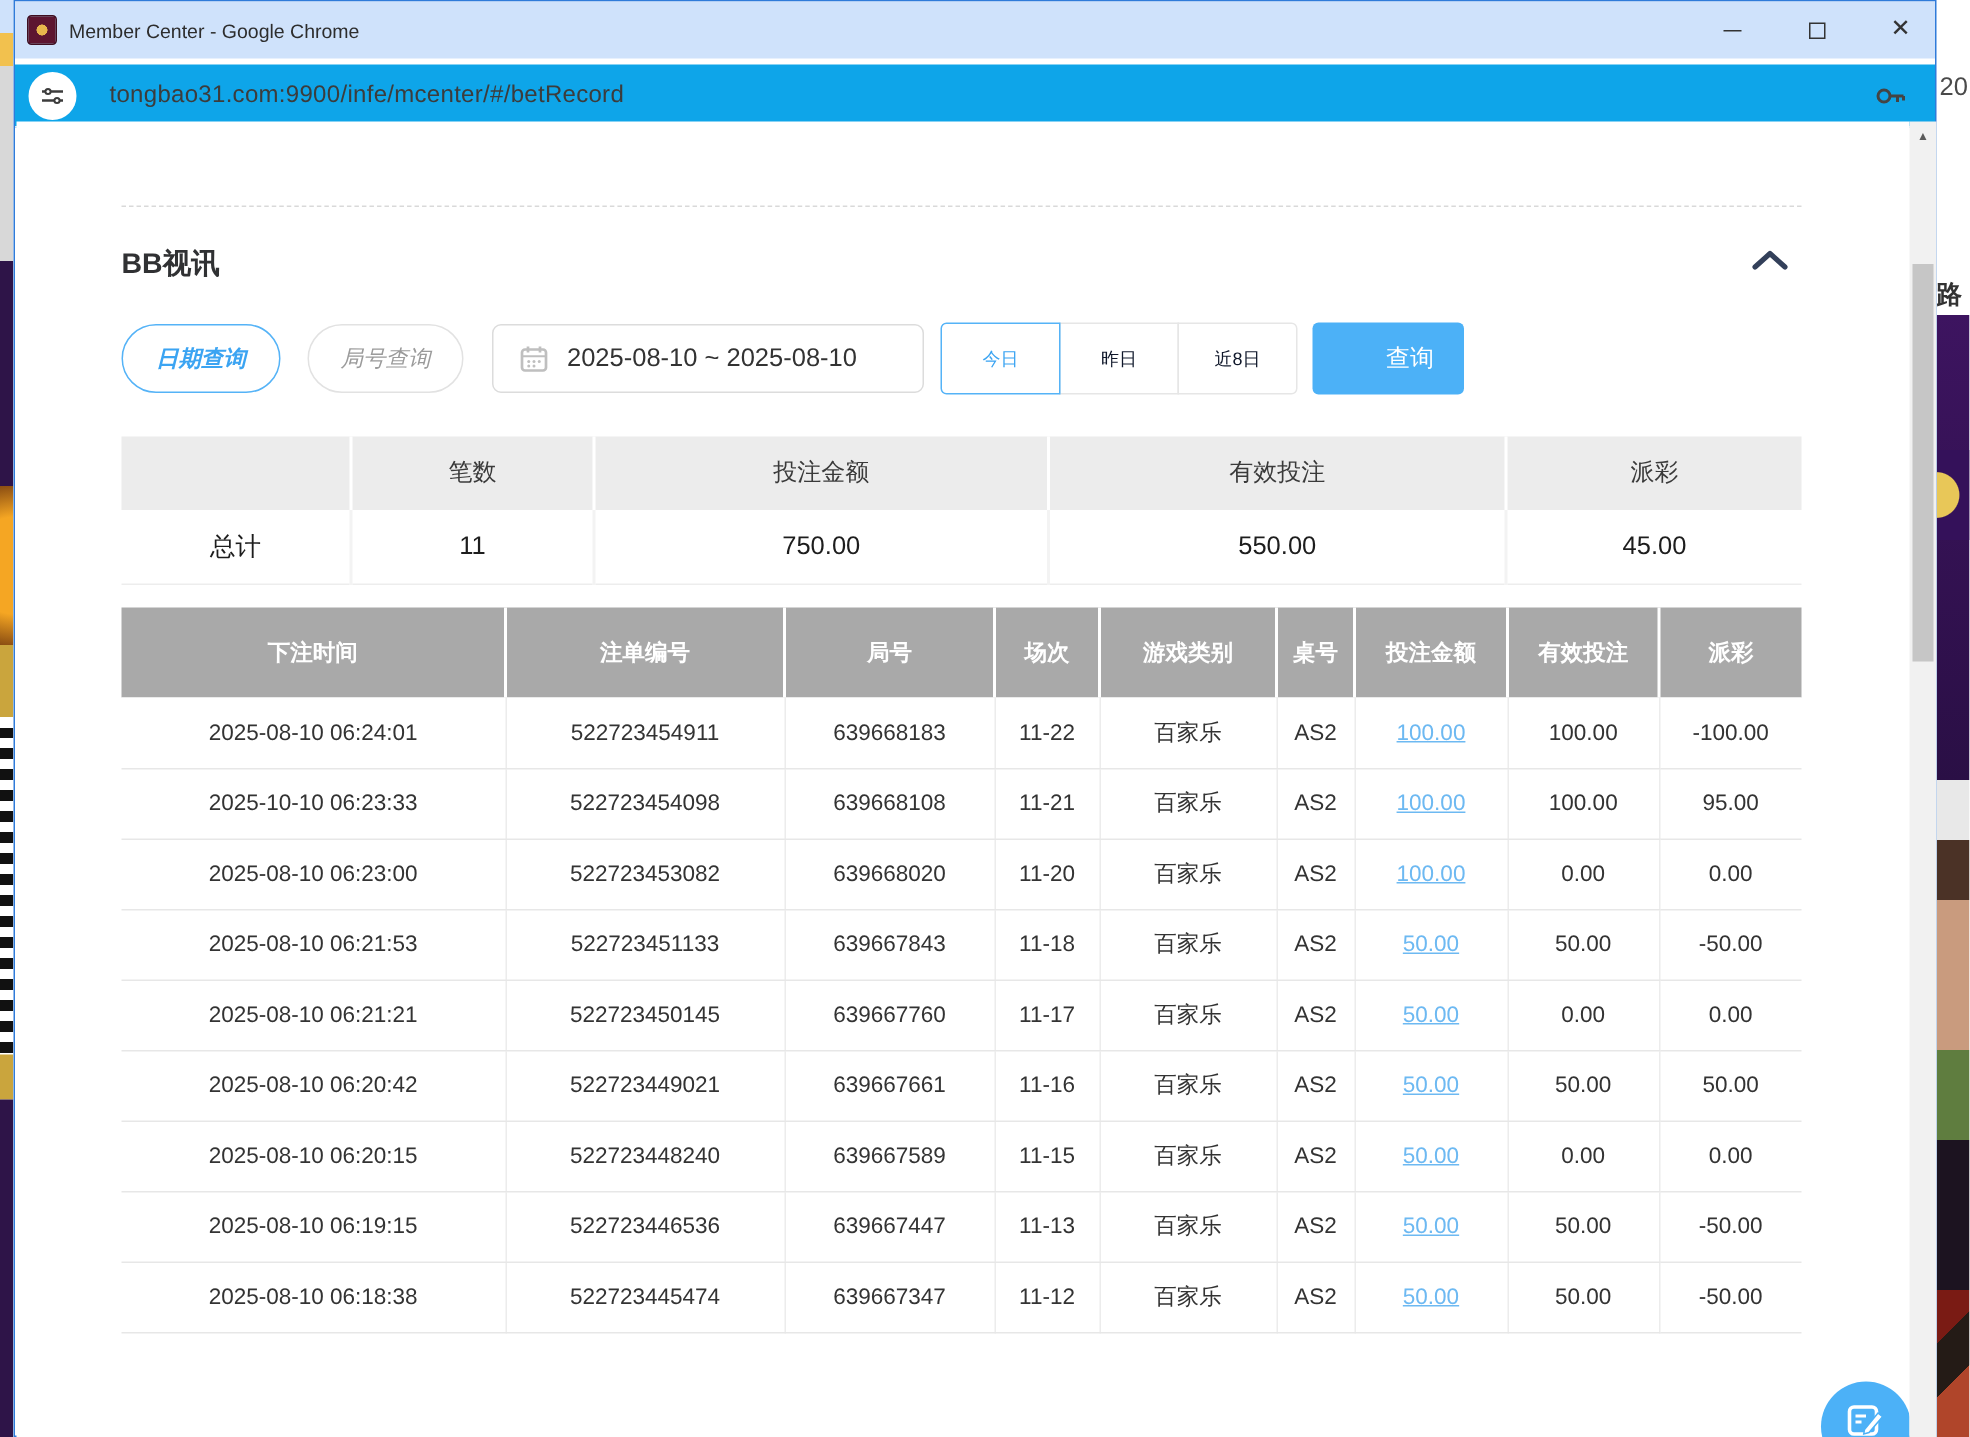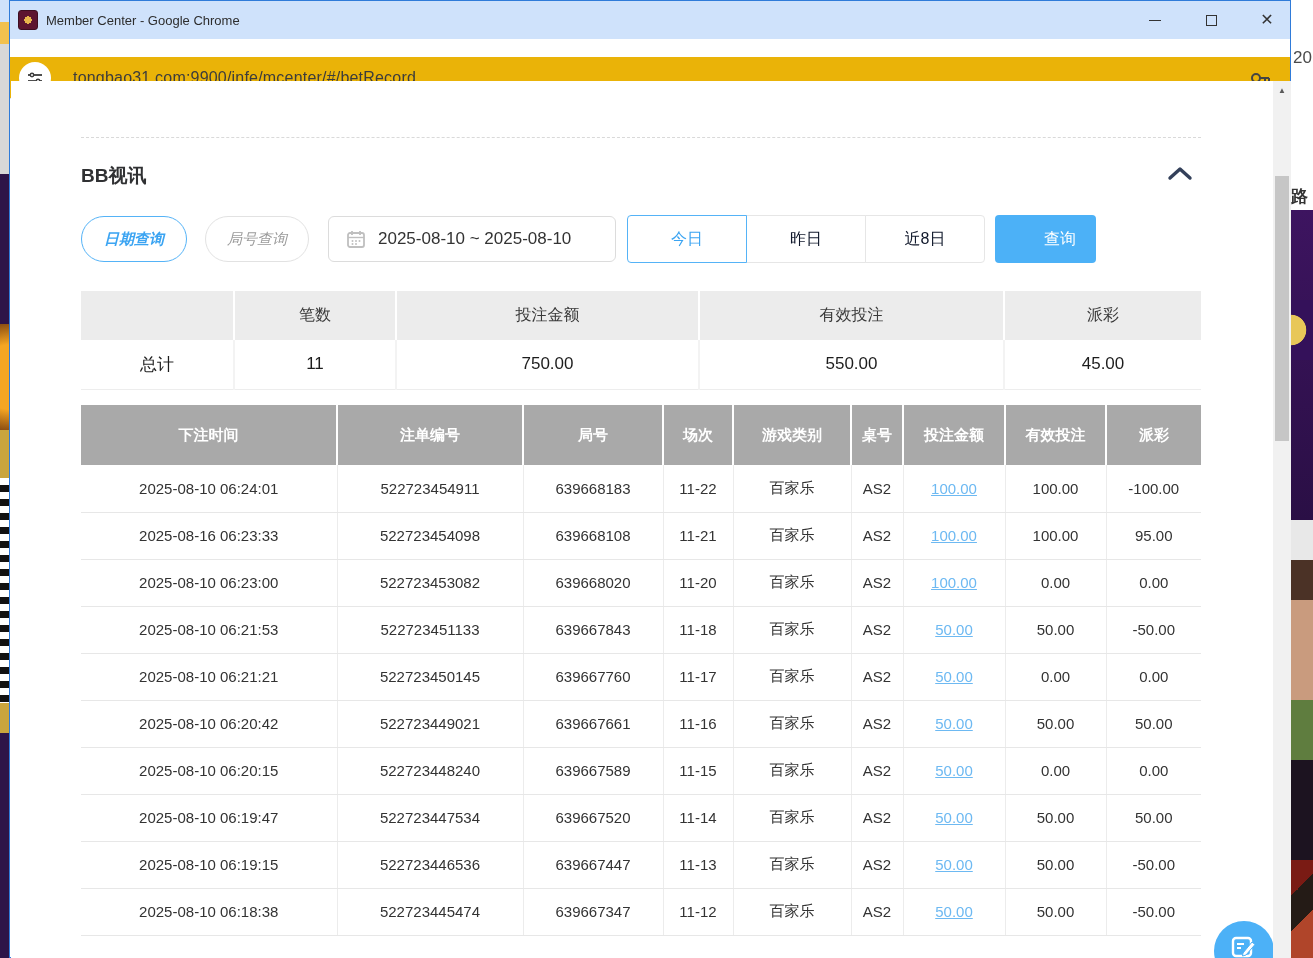--- a/index.html
+++ b/index.html
@@ -22,21 +22,21 @@
     background:radial-gradient(circle at 50% 50%, #e8b64c 0 28%, #5d1530 30% 100%);
     border:1px solid #3d0e20; }
   .win-title { margin-left:8px; font-size:13px; color:#2d2d2d; }
   .win-controls { position:absolute; right:10px; top:0; height:38px; display:flex; align-items:center; gap:30px; }
   .win-btn { width:26px; height:26px; display:flex; align-items:center; justify-content:center;
     color:#333; font-size:14px; }
   .btn-min  .glyph { width:12px; height:0; border-top:1.6px solid #333; display:block; }
   .btn-max  .glyph { width:11px; height:11px; border:1.6px solid #333; display:block; }
   .btn-close .glyph { font-size:16px; line-height:1; color:#333; }
 
-  .addressbar { position:absolute; left:0; top:56px; width:100%; height:42px; background:#eab308;
+  .addressbar { position:absolute; left:0; top:42px; width:100%; height:42px; background:#0ea5e9;
     display:flex; align-items:center; border-bottom:1px solid #dfe4ef;text-align:center; }
   .tune-chip { width:32px; height:32px; border-radius:50%; background:#fff; margin-left:9px;
     display:flex; align-items:center; justify-content:center; }
   .url-text { margin-left:22px; font-size:16px; color:#3c3c3c; letter-spacing:.2px; }
   .key-icon { position:absolute; right:18px; top:10px; }
 
   
   .viewport { position:absolute; left:1px; top:80px; width:1262px; height:877px; background:#fff; overflow:hidden; }
 
   .scrollbar { position:absolute; left:1263px; top:80px; width:18px; height:877px; background:#f1f1f1; }
@@ -54,22 +54,22 @@
   .filter-row { position:absolute; left:0; top:86px; height:48px; display:flex; align-items:center; }
   .pill { height:46px; border-radius:23px; background:#fff; display:flex; align-items:center;
     justify-content:center; font-size:15px; cursor:pointer;font-style:italic; }
   .pill-active { width:106px; border:1px solid #55b3f7; color:#3ba4f2; font-weight:bold; }
   .pill-idle { width:104px; border:1px solid #e2e2e2; color:#9b9b9b; margin-left:18px; }
   .date-box { margin-left:19px; width:288px; height:46px; border:1px solid #dcdcdc; border-radius:6px;
     display:flex; align-items:center; background:#fff; }
   .date-box .cal { margin-left:17px; }
   .date-box .range { margin-left:12px; font-size:17px; color:#333; }
   .quick-group { margin-left:11px; display:flex; }
-  .qbtn { width:120px; height:48px; background:#fff; display:flex; align-items:center; justify-content:center;
-    font-size:16px; border:1px solid #e6e6e6; margin-left:-1px; }
+  .qbtn { width:80px; height:48px; background:#fff; display:flex; align-items:center; justify-content:center;
+    font-size:12px; border:1px solid #e6e6e6; margin-left:-1px; }
   .qbtn:first-child { margin-left:0; border-radius:4px 0 0 4px; }
   .qbtn:last-child { border-radius:0 4px 4px 0; }
   .qbtn.active { border:1px solid #55b3f7; color:#3ba4f2; z-index:2; }
   .qbtn.idle { color:#0f172a; }
   .search-btn { margin-left:10px; width:101px; height:48px; background:#4cb1f7; border:none; border-radius:4px;
     color:#fff; font-size:16px; cursor:pointer;padding-left:29px; }
 
   
   .summary-table { position:absolute; left:0; top:162px; width:1120px; border-collapse:collapse; table-layout:fixed; }
   .summary-table th { height:49px; background:#ececec; font-size:16px; font-weight:normal; color:#3a3a3a;
@@ -269,21 +269,21 @@
               <td>522723454911</td>
               <td>639668183</td>
               <td>11-22</td>
               <td>百家乐</td>
               <td>AS2</td>
               <td><a class="bet-link">100.00</a></td>
               <td>100.00</td>
               <td class="neg">-100.00</td>
             </tr>
             <tr>
-              <td>2025-08-16 06:23:33</td>
+              <td>2025-10-10 06:23:33</td>
               <td>522723454098</td>
               <td>639668108</td>
               <td>11-21</td>
               <td>百家乐</td>
               <td>AS2</td>
               <td><a class="bet-link">100.00</a></td>
               <td>100.00</td>
               <td>95.00</td>
             </tr>
             <tr>
@@ -333,31 +333,20 @@
             <tr>
               <td>2025-08-10 06:20:15</td>
               <td>522723448240</td>
               <td>639667589</td>
               <td>11-15</td>
               <td>百家乐</td>
               <td>AS2</td>
               <td><a class="bet-link">50.00</a></td>
               <td>0.00</td>
               <td>0.00</td>
-            </tr>
-            <tr>
-              <td>2025-08-10 06:19:47</td>
-              <td>522723447534</td>
-              <td>639667520</td>
-              <td>11-14</td>
-              <td>百家乐</td>
-              <td>AS2</td>
-              <td><a class="bet-link">50.00</a></td>
-              <td>50.00</td>
-              <td>50.00</td>
             </tr>
             <tr>
               <td>2025-08-10 06:19:15</td>
               <td>522723446536</td>
               <td>639667447</td>
               <td>11-13</td>
               <td>百家乐</td>
               <td>AS2</td>
               <td><a class="bet-link">50.00</a></td>
               <td>50.00</td>

